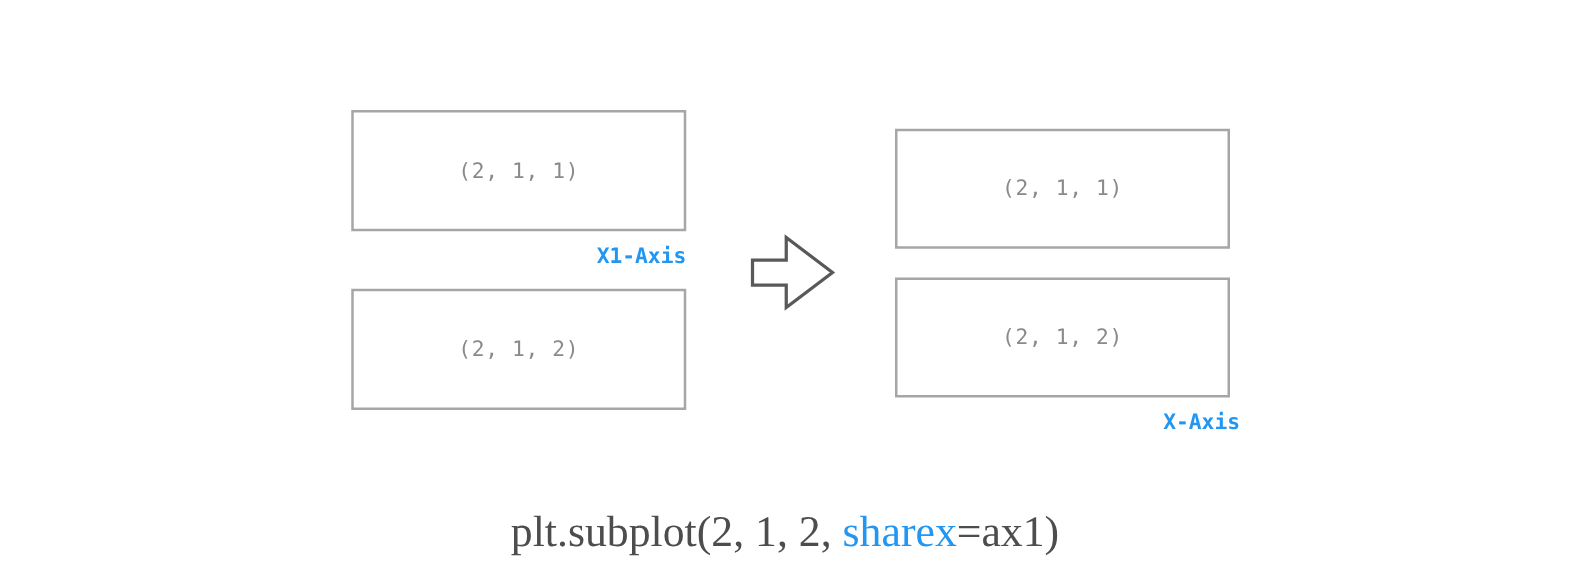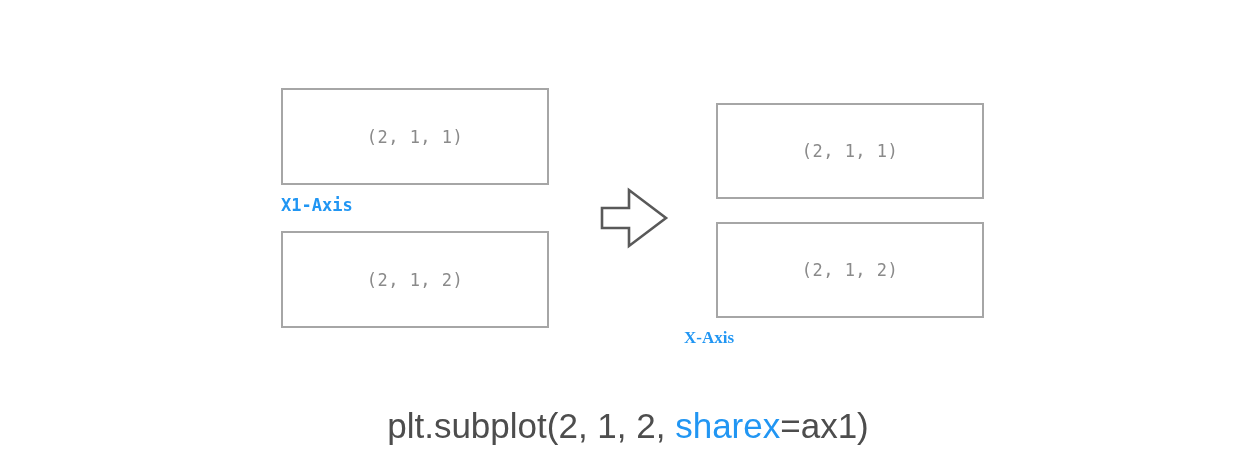--- a/index.html
+++ b/index.html
@@ -50,44 +50,44 @@
   #box-right-top    { left: 716px; top: 75px;  width: 268px; height: 96px; }
   #box-right-bottom { left: 716px; top: 194px; width: 268px; height: 96px; }
 
   
   .axis-label {
     position: absolute;
     font-family: "DejaVu Sans Mono", monospace;
     font-size: 17px;
     font-weight: bold;
     color: #2196f3;
-    text-align: left;
+    text-align: right;
     white-space: pre;
   }
   #label-x1 { left: 281px; top: 167px; width: 268px; }
   #label-x2 { left: 281px; top: 311px; width: 268px; }
-  #label-x  { left: 684px; top: 300px; width: 268px; font-family: Liberation Serif, serif; }
+  #label-x  { left: 724px; top: 300px; width: 268px; }
 
   
   #arrow-shape {
     position: absolute;
     left: 596px;
     top: 155px;
     width: 76px;
     height: 70px;
   }
 
   
   #code-caption {
     position: absolute;
     left: 0;
     top: 378px;
     width: 1256px;
     text-align: center;
-    font-family: Liberation Sans, sans-serif;
+    font-family: Liberation Serif, serif;
     font-size: 35px;
     color: #4d4d4d;
     white-space: pre;
     letter-spacing: 0px;
   }
   #code-caption .kw-highlight { color: #2196f3; }
 </style>
 </head>
 <body>
 

